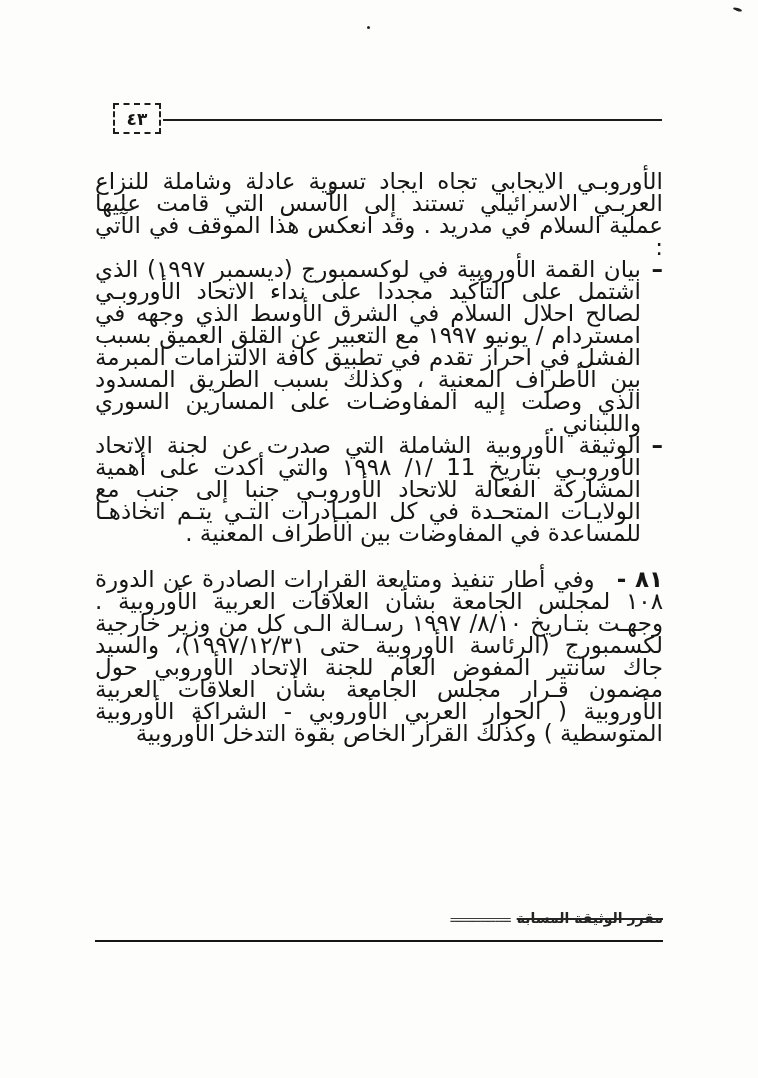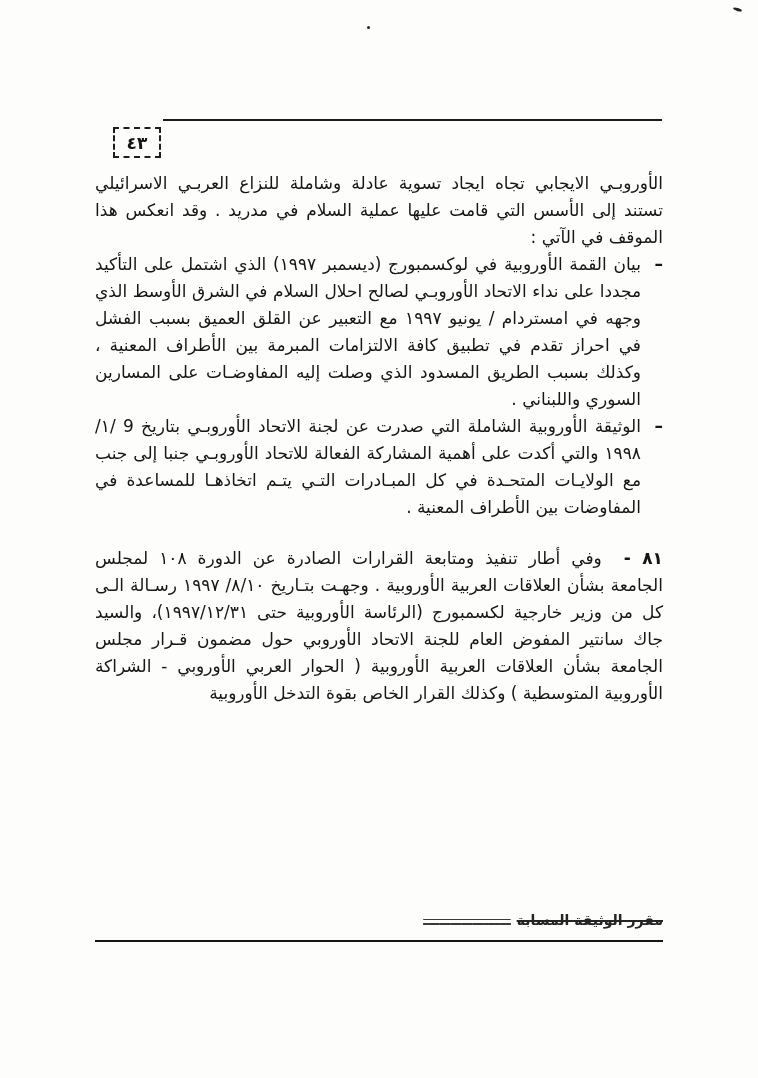--- a/index.html
+++ b/index.html
@@ -21,39 +21,38 @@
     top: 103px;
     width: 48px;
     height: 31px;
     border: 2px dashed #1d1d1d;
     display: flex;
     align-items: center;
     justify-content: center;
     font-size: 17px;
     font-weight: bold;
     background: #fdfdfb;
-    margin-top: 24px;
   }
   .header-rule {
     position: absolute;
     left: 163px;
     top: 119px;
     width: 499px;
     height: 2px;
     background: #1c1c1c;
   }
   
   .content {
     position: absolute;
     left: 95px;
     top: 170px;
     width: 568px;
     direction: rtl;
-    font-size: 17px;
-    line-height: 27px;
+    font-size: 23px;
+    line-height: 22px;
     text-align: justify;
     text-justify: inter-word;
     letter-spacing: 0.1px;
   }
   .intro { margin: 0 0 0 0; }
   .bullet { display: flex; }
   .bullet .marker {
     flex: 0 0 22px;
     font-weight: bold;
   }
@@ -79,21 +78,21 @@
     font-weight: bold;
     color: #242424;
   }
   .footer-script .script-text {
     text-decoration: line-through;
     text-decoration-thickness: 1.5px;
     letter-spacing: 0.5px;
   }
   .footer-script .dashes {
     text-decoration: line-through;
-    font-size: 16px;
+    font-size: 11px;
     letter-spacing: -1px;
     color: #3a3a3a;
   }
   .footer-rule {
     position: absolute;
     left: 95px;
     top: 940px;
     width: 568px;
     height: 2px;
     background: #161616;
@@ -117,21 +116,21 @@
 
     <p class="intro">الأوروبـي الايجابي تجاه ايجاد تسوية عادلة وشاملة للنزاع العربـي الاسرائيلي تستند إلى الأسس التي قامت عليها عملية السلام في مدريد . وقد انعكس هذا الموقف في الآتي :</p>
 
     <div class="bullet">
       <span class="marker">–</span>
       <span class="btext">بيان القمة الأوروبية في لوكسمبورج (ديسمبر ١٩٩٧) الذي اشتمل على التأكيد مجددا على نداء الاتحاد الأوروبـي لصالح احلال السلام في الشرق الأوسط الذي وجهه في امستردام / يونيو ١٩٩٧ مع التعبير عن القلق العميق بسبب الفشل في احراز تقدم في تطبيق كافة الالتزامات المبرمة بين الأطراف المعنية ، وكذلك بسبب الطريق المسدود الذي وصلت إليه المفاوضـات على المسارين السوري واللبناني .</span>
     </div>
 
     <div class="bullet">
       <span class="marker">–</span>
-      <span class="btext">الوثيقة الأوروبية الشاملة التي صدرت عن لجنة الاتحاد الأوروبـي بتاريخ 9 /١/ ١٩٩٨ والتي أكدت على أهمية المشاركة الفعالة للاتحاد الأوروبـي جنبا إلى جنب مع الولايـات المتحـدة في كل المبـادرات التـي يتـم اتخاذهـا للمساعدة في المفاوضات بين الأطراف المعنية .</span>
+      <span class="btext">الوثيقة الأوروبية الشاملة التي صدرت عن لجنة الاتحاد الأوروبـي بتاريخ 11 /١/ ١٩٩٨ والتي أكدت على أهمية المشاركة الفعالة للاتحاد الأوروبـي جنبا إلى جنب مع الولايـات المتحـدة في كل المبـادرات التـي يتـم اتخاذهـا للمساعدة في المفاوضات بين الأطراف المعنية .</span>
     </div>
 
     <p class="item81">
       <span class="num-marker">٨١ -</span><span>وفي أطار تنفيذ ومتابعة القرارات الصادرة عن الدورة ١٠٨ لمجلس الجامعة بشأن العلاقات العربية الأوروبية . وجهـت بتـاريخ ٨/١٠/ ١٩٩٧ رسـالة الـى كل من وزير خارجية لكسمبورج (الرئاسة الأوروبية حتى ١٩٩٧/١٢/٣١)، والسيد جاك سانتير المفوض العام للجنة الاتحاد الأوروبي حول مضمون قـرار مجلس الجامعة بشأن العلاقات العربية الأوروبية ( الحوار العربي الأوروبي - الشراكة الأوروبية المتوسطية ) وكذلك القرار الخاص بقوة التدخل الأوروبية</span>
     </p>
 
   </div>
 
   <div class="footer-script">
     <span class="script-text">مقرر الوثيقة المسابة</span>

